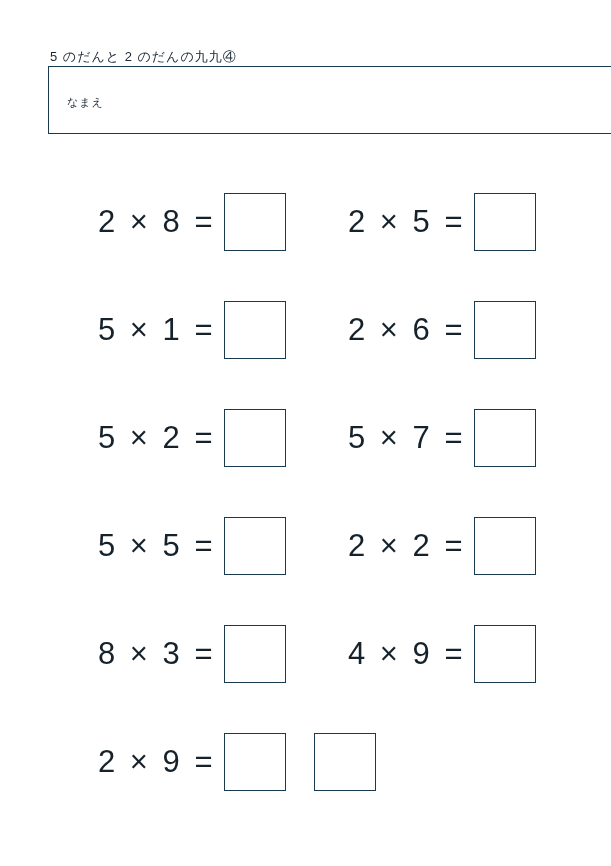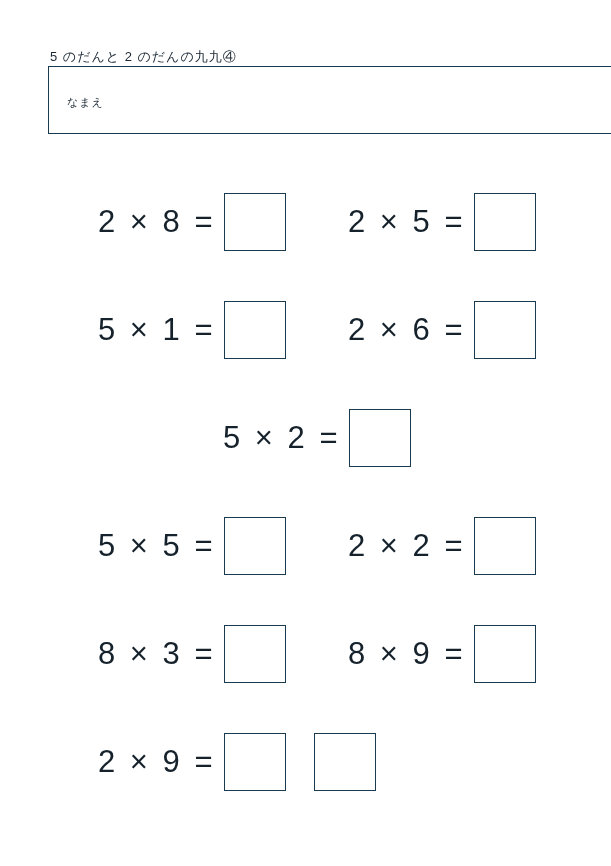--- a/index.html
+++ b/index.html
@@ -119,40 +119,44 @@
         <span class="expr">2 × 6 =</span>
         <span class="answer-box"></span>
       </div>
     </div>
 
     <div class="row">
       <div class="problem">
         <span class="expr">5 × 2 =</span>
         <span class="answer-box"></span>
       </div>
+      <div class="problem">
+        <span class="expr">5 × 7 =</span>
+        <span class="answer-box"></span>
+      </div>
     </div>
 
     <div class="row">
       <div class="problem">
         <span class="expr">5 × 5 =</span>
         <span class="answer-box"></span>
       </div>
       <div class="problem">
         <span class="expr">2 × 2 =</span>
         <span class="answer-box"></span>
       </div>
     </div>
 
     <div class="row">
       <div class="problem">
         <span class="expr">8 × 3 =</span>
         <span class="answer-box"></span>
       </div>
       <div class="problem">
-        <span class="expr">8 × 9 =</span>
+        <span class="expr">4 × 9 =</span>
         <span class="answer-box"></span>
       </div>
     </div>
 
     <div class="row">
       <div class="problem">
         <span class="expr">2 × 9 =</span>
         <span class="answer-box"></span>
       </div>
       <div class="problem">

